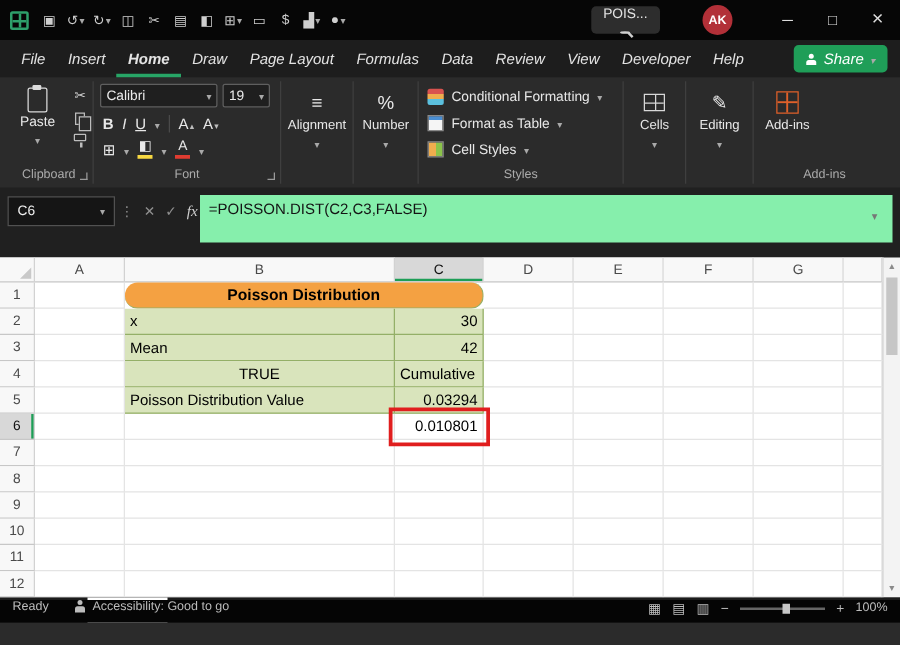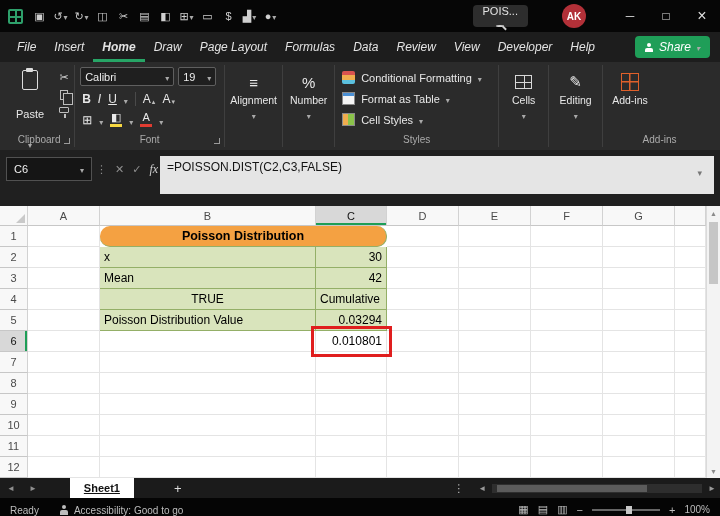--- a/index.html
+++ b/index.html
@@ -42,21 +42,21 @@
                       border-radius:2px 2px 0 0; background:#fff; }
 
   
   .ribbon { position:absolute; top:62px; left:0; right:0; height:88px; background:#2b2b2b;
             display:flex; align-items:stretch; padding:3px 4px; }
   .rb-group { position:relative; border-right:1px solid #3f3f3f; padding:2px 5px 14px 5px; flex-shrink:0; }
   .rb-label { position:absolute; bottom:2px; left:0; right:0; text-align:center; font-size:10px; color:#ababab; }
   .launcher { position:absolute; right:4px; bottom:3px; width:6px; height:6px;
               border-right:1px solid #9a9a9a; border-bottom:1px solid #9a9a9a; }
   .clip-wrap { display:flex; gap:8px; }
-  .paste-big { display:flex; flex-direction:column; align-items:center; gap:18px; color:#e8e8e8;
+  .paste-big { display:flex; flex-direction:column; align-items:center; gap:2px; color:#e8e8e8;
                font-size:11px; padding:3px 7px; }
   .clipboard-ic { width:16px; height:20px; border:1.5px solid #dcdcdc; border-radius:2px; position:relative; }
   .clipboard-ic::before { content:""; position:absolute; top:-3px; left:3px; width:7px; height:4px;
                           background:#dcdcdc; border-radius:1px; }
   .clip-small { display:flex; flex-direction:column; gap:7px; padding-top:5px; align-items:center; }
   .sm-ic { color:#d6d6d6; font-size:11px; line-height:1; }
   .copy-ic { position:relative; width:8px; height:10px; border:1px solid #bdbdbd; display:inline-block; }
   .copy-ic::after { content:""; position:absolute; left:2px; top:2px; width:8px; height:10px;
                     border:1px solid #bdbdbd; background:#2b2b2b; }
   .fp-ic { width:10px; height:6px; border:1px solid #bdbdbd; border-radius:1px; display:inline-block; position:relative; }
@@ -97,21 +97,21 @@
 
   
   .formulabar { position:absolute; top:150px; left:0; right:0; height:56px; background:#202020; }
   .name-box { position:absolute; left:6px; top:7px; width:86px; height:24px; background:#151515;
               border:1px solid #515151; display:flex; align-items:center; justify-content:space-between;
               padding:0 7px; color:#f0f0f0; font-size:11px; }
   .fx-controls { position:absolute; left:96px; top:7px; height:24px; display:flex; align-items:center; gap:8px; }
   .kebab { color:#8f8f8f; font-size:11px; }
   .fxi { color:#8f8f8f; font-size:11px; }
   .fx-lbl { color:#cfcfcf; font-style:italic; font-family:"Liberation Serif", serif; font-size:12px; }
-  .formula-input { position:absolute; left:160px; top:6px; right:6px; height:38px; background:#e5e5e5;
+  .formula-input { position:absolute; left:160px; top:6px; right:6px; height:38px; background:#86efac;
                    color:#141414; font-size:12px; padding:4px 36px 0 7px; }
   .fb-chev { position:absolute; right:12px; top:12px; color:#777; font-size:9px; }
 
   
   #grid { position:absolute; top:206px; left:0; width:706px; height:272px; display:grid;
           background:#fff; font-size:12px; }
   .colhead, .rowhead, .corner { background:#F8F8F8; color:#4a4a4a; font-size:11px;
           display:flex; align-items:center; justify-content:center;
           border-right:1px solid #D2D2D2; border-bottom:1px solid #C7C7C7; }
   .corner { position:relative; }
@@ -143,22 +143,22 @@
   .sheet-tab { margin-left:26px; background:#fff; color:#111; height:100%; display:flex; align-items:center;
                padding:0 14px; font-weight:bold; text-decoration:underline; }
   .add-sheet { margin-left:34px; font-size:13px; color:#ddd; padding:0 6px; }
   .tab-spacer { flex:1; }
   .h-arrow { color:#9a9a9a; font-size:8px; padding:0 4px; }
   .h-track { width:210px; height:9px; background:#2e2e2e; position:relative; margin:0 2px; }
   .h-thumb { position:absolute; left:5px; top:1px; width:150px; height:7px; background:#5b5b5b; }
   .tab-kebab { color:#bbb; font-size:11px; padding:0 10px; }
 
   
-  .statusbar { position:absolute; top:498px; left:0; right:0; height:18px; background:#050505;
-               display:flex; align-items:flex-end; font-size:10px; color:#bdbdbd; padding:0 10px; }
+  .statusbar { position:absolute; top:480px; left:0; right:0; height:18px; background:#050505;
+               display:flex; align-items:flex-start; font-size:10px; color:#bdbdbd; padding:0 10px; }
   .sb-mode { margin-right:20px; }
   .acc-wrap { display:flex; align-items:center; gap:5px; }
   .acc-icon { position:relative; width:10px; height:11px; display:inline-block; }
   .acc-icon::before { content:""; position:absolute; top:0; left:3px; width:4px; height:4px;
                       border-radius:50%; background:#bdbdbd; }
   .acc-icon::after { content:""; position:absolute; top:5px; left:1px; width:8px; height:5px;
                      border-radius:2px 2px 0 0; background:#bdbdbd; }
   .sb-right { margin-left:auto; display:flex; align-items:center; gap:9px; }
   .view-ic { font-size:11px; color:#bdbdbd; }
   .zoom-track { width:68px; height:2px; background:#666; position:relative; }

